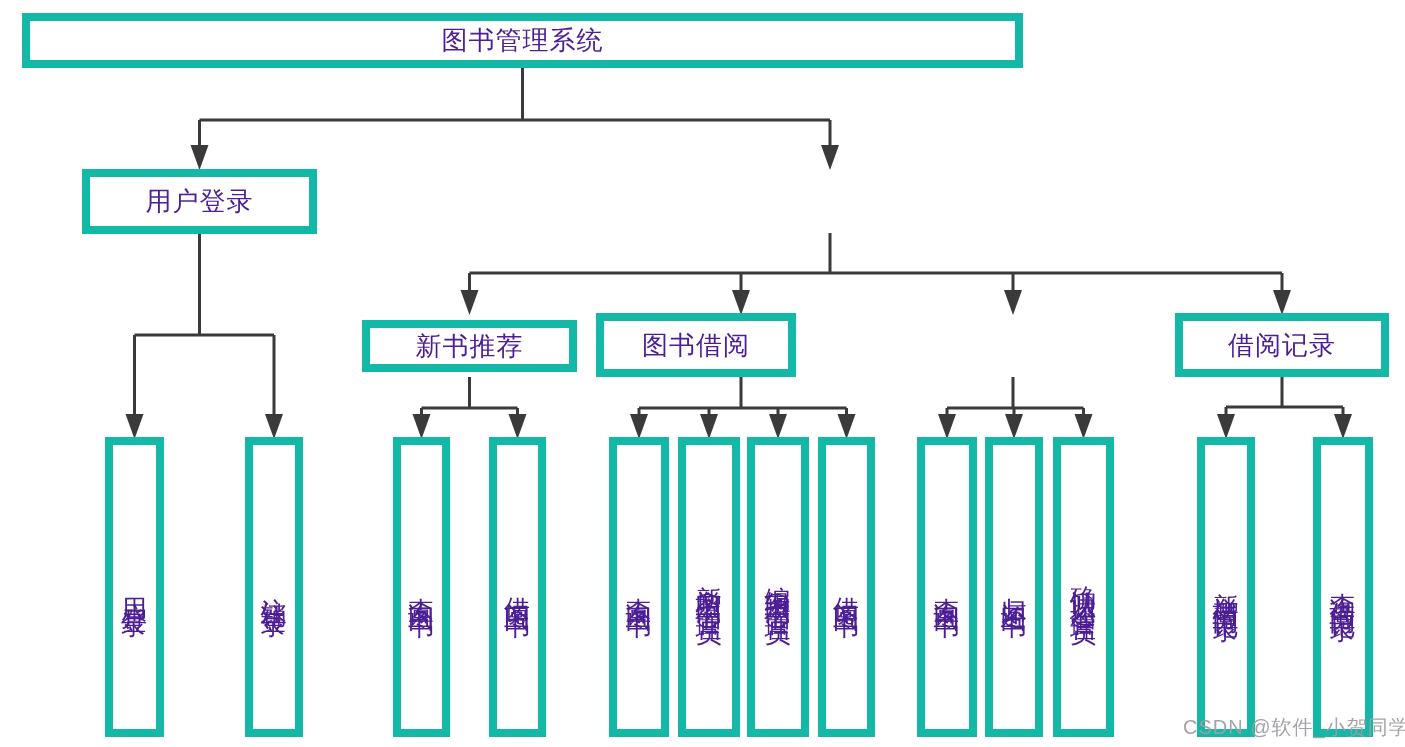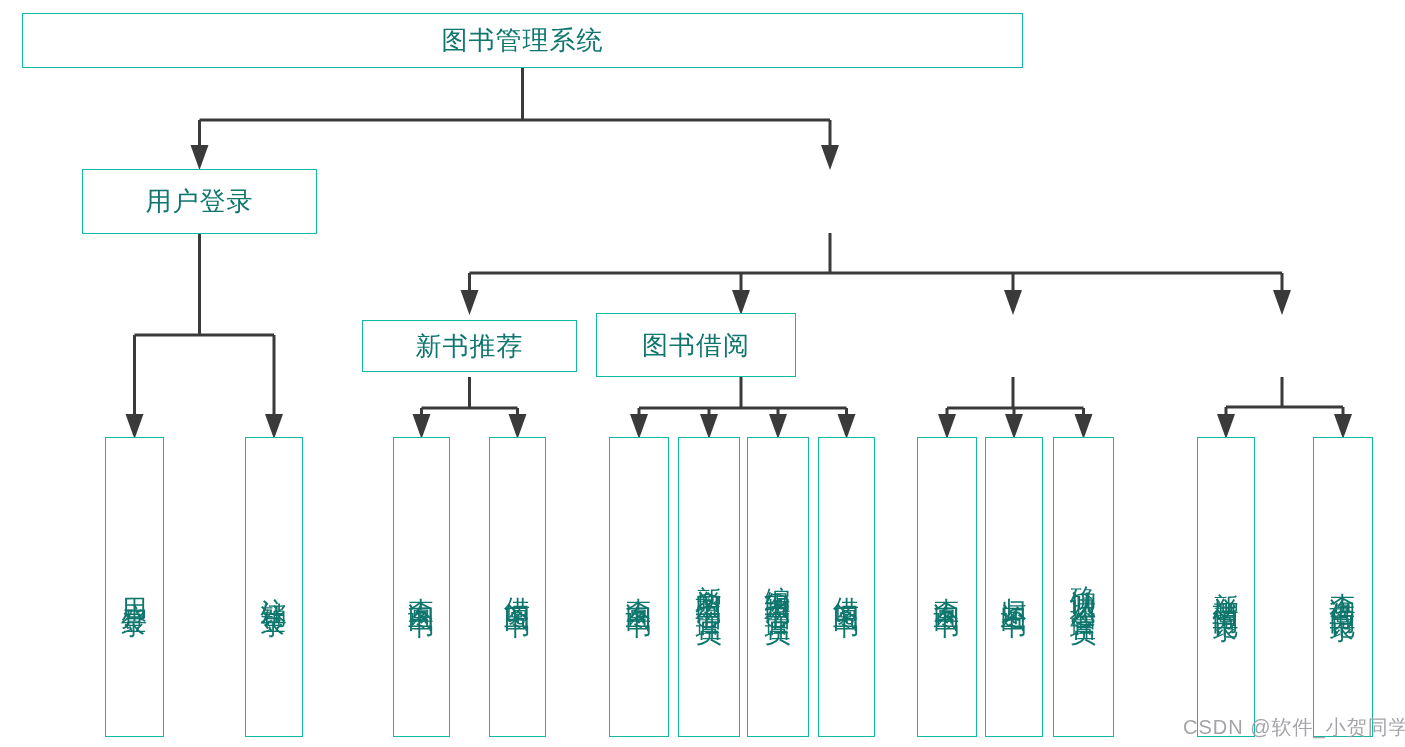--- a/index.html
+++ b/index.html
@@ -13,26 +13,26 @@
   }
   .connectors {
     position: absolute;
     left: 0; top: 0;
     width: 1405px; height: 747px;
     pointer-events: none;
   }
   .box {
     position: absolute;
     box-sizing: border-box;
-    border: 1px solid #14b8a6;
+    border: 8px solid #14b8a6;
     background: #ffffff;
     display: flex;
     align-items: center;
     justify-content: center;
-    color: #0f766e;
+    color: #4c1d95;
   }
   .box-h {
     font-size: 26px;
     letter-spacing: 1px;
     white-space: nowrap;
   }
   .box-v {
     writing-mode: vertical-rl;
     text-orientation: mixed;
     font-size: 26px;
@@ -102,20 +102,23 @@
   <div class="box box-h" style="left:82px;top:169px;width:235px;height:65px">
     <span>用户登录</span>
   </div>
 
   <div class="box box-h" style="left:362px;top:320px;width:215px;height:52px">
     <span>新书推荐</span>
   </div>
   <div class="box box-h" style="left:596px;top:313px;width:200px;height:64px">
     <span>图书借阅</span>
   </div>
+  <div class="box box-h" style="left:1175px;top:313px;width:214px;height:64px">
+    <span>借阅记录</span>
+  </div>
 
   <div class="box box-v" style="left:105px;top:437px;width:59px;height:300px">
     <span>用户登录</span>
   </div>
   <div class="box box-v" style="left:245px;top:437px;width:58px;height:300px">
     <span>注销登录</span>
   </div>
 
   <div class="box box-v" style="left:393px;top:437px;width:57px;height:300px">
     <span>查询图书</span>

